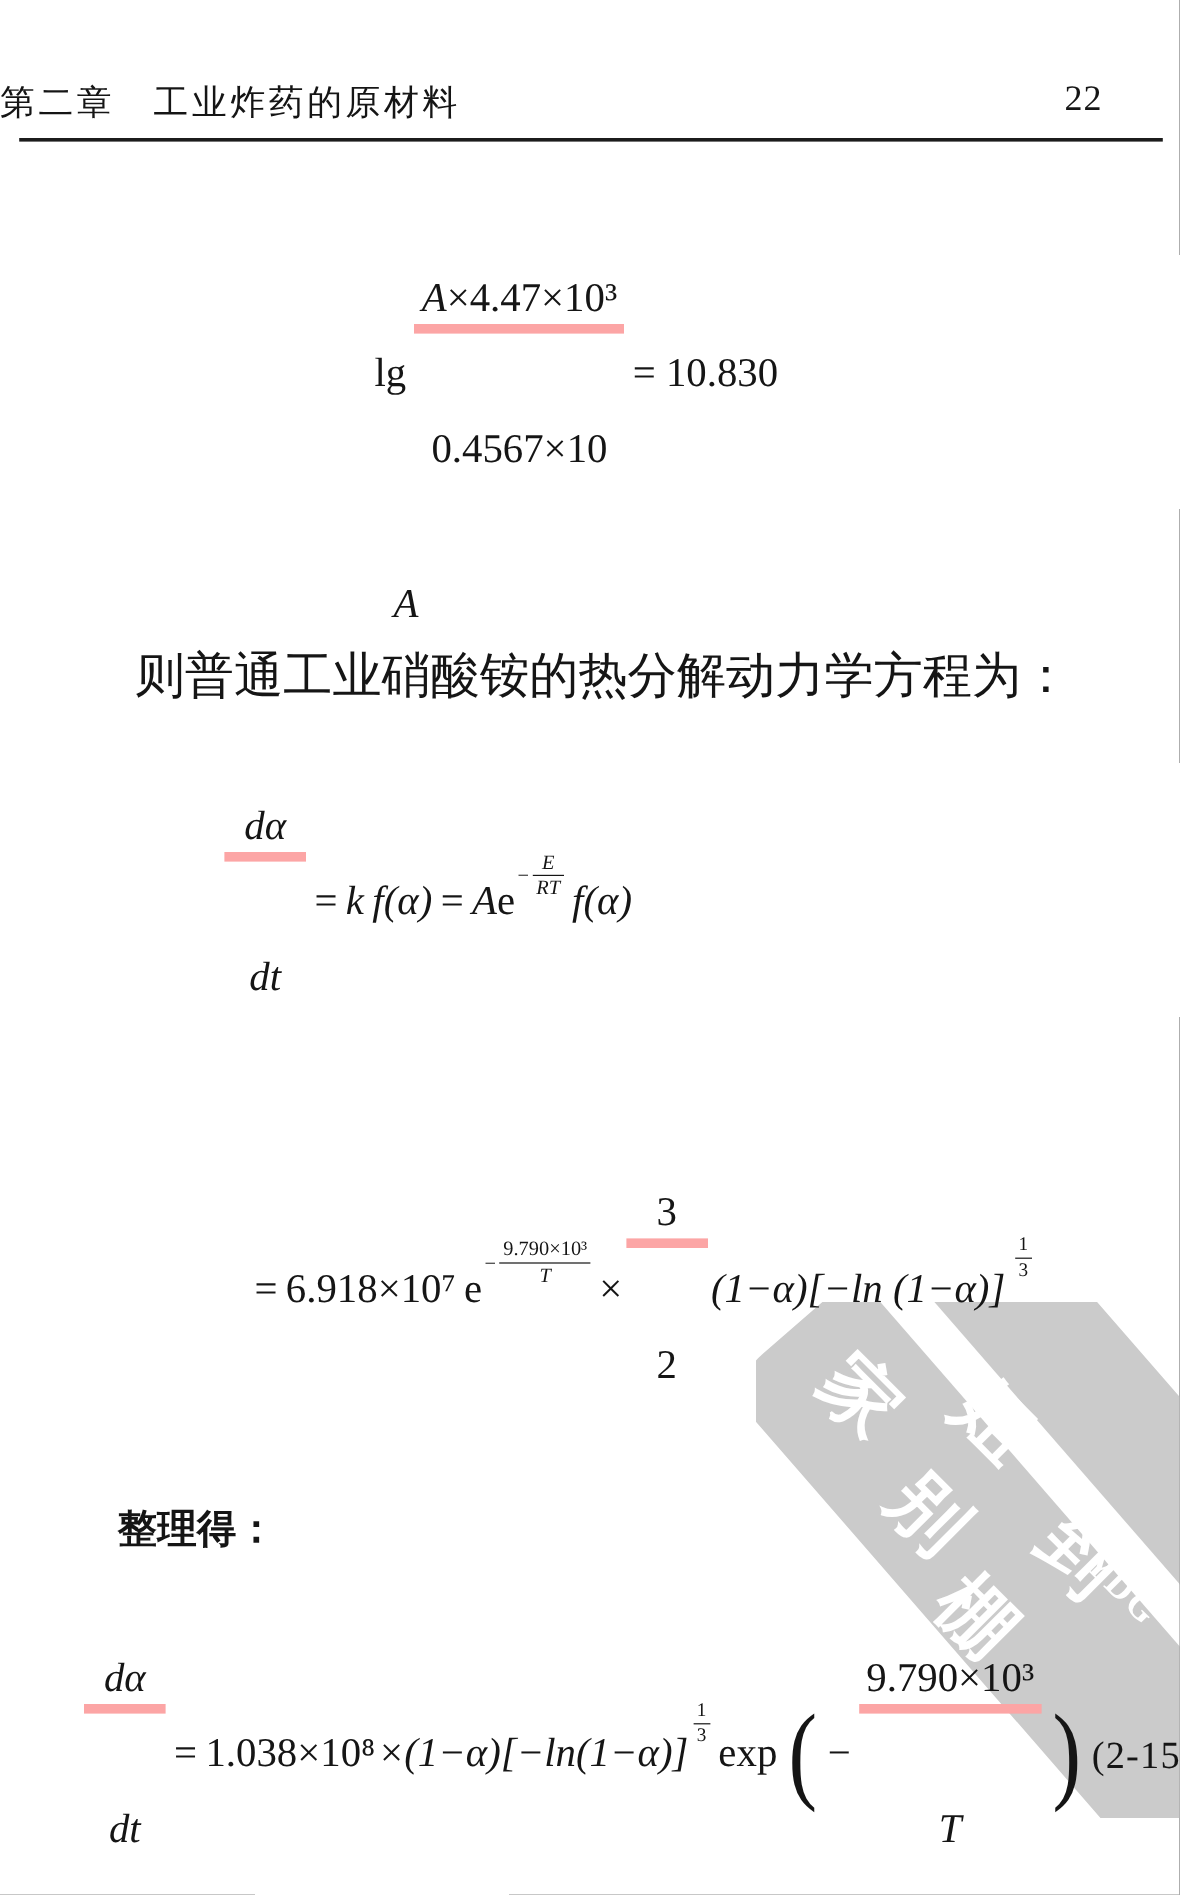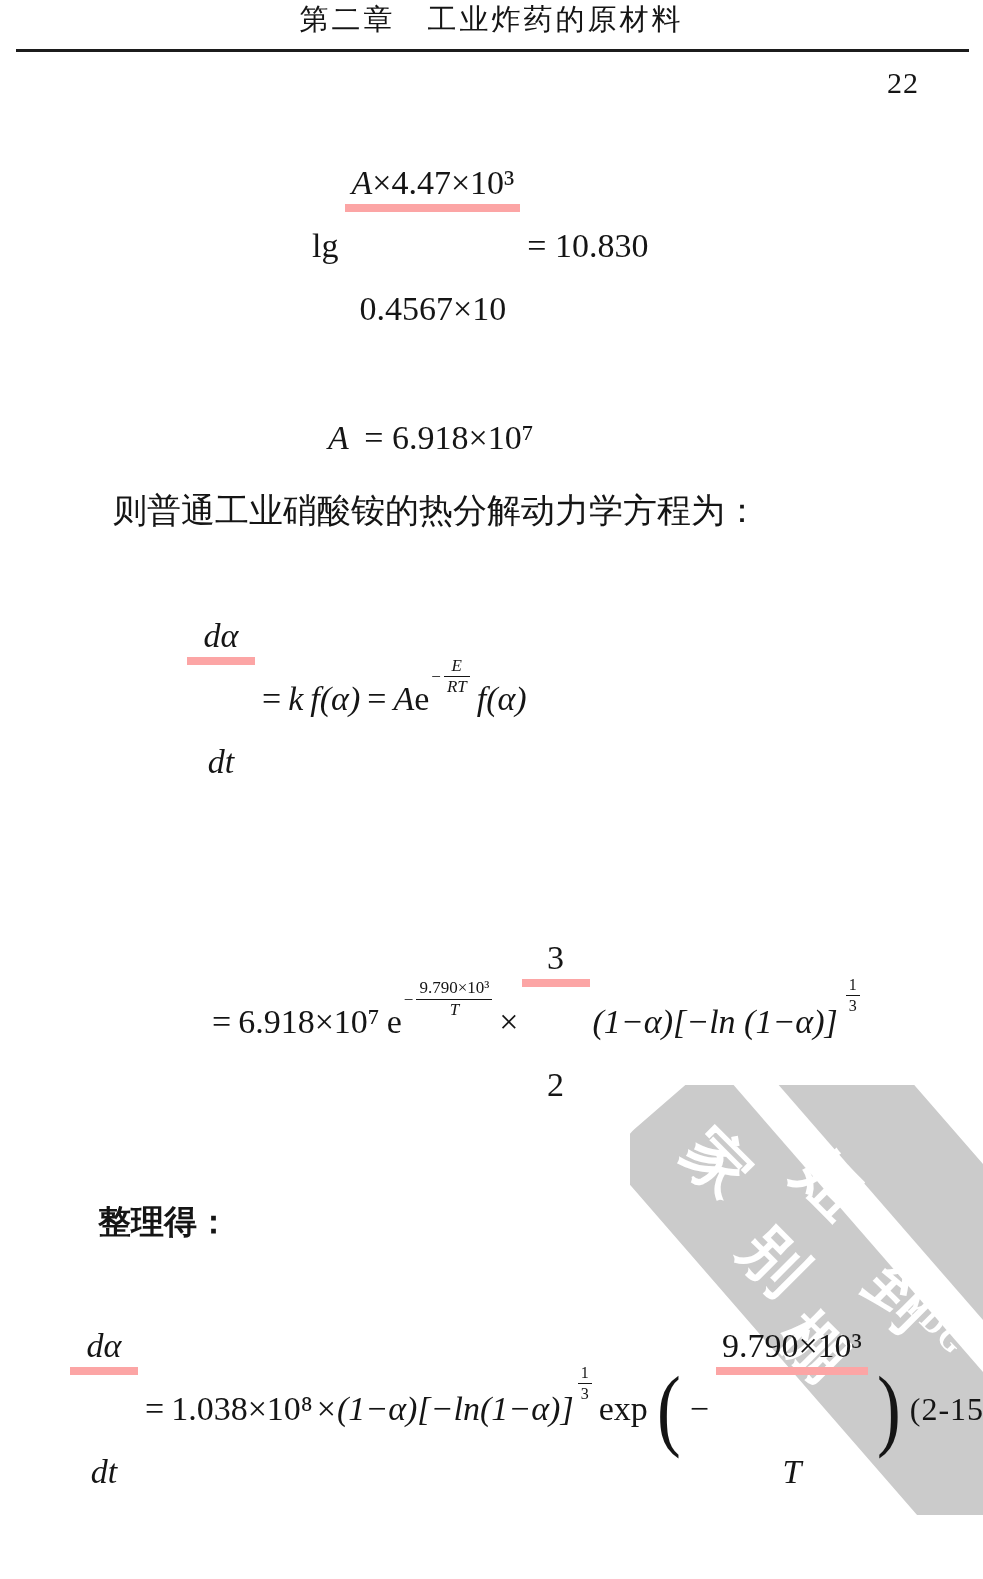--- a/index.html
+++ b/index.html
@@ -7,42 +7,42 @@
     position:relative;
     width:983px;height:1579px;
     background:#ffffff;
     color:#151515;
     font-family:"Liberation Serif","DejaVu Serif",serif;
     overflow:hidden;
     margin:0 auto;
   }
   .content{position:relative;z-index:2;padding:0 66px 0 70px;}
   
-  .page-header{position:relative;text-align:center;}
+  .page-header{position:relative;padding-top:66px;text-align:left;}
   .chapter-title{font-size:29px;letter-spacing:3px;}
   .page-number{position:absolute;right:64px;top:66px;font-size:30px;letter-spacing:1px;}
   .header-rule{margin:9px 14px 0 16px;border-bottom:3px solid #1c1c1c;}
   
   .eq{display:flex;align-items:center;gap:7px;font-size:34px;white-space:pre;}
   .eq span{white-space:pre;}
   .mi{font-style:italic;}
   .frac{display:inline-block;text-align:center;vertical-align:middle;line-height:1.12;}
   .frac .num{display:block;padding:0 6px 2px;border-bottom:8px solid #fca5a5;}
   .frac .den{display:block;padding:2px 6px 0;}
   .sup{display:inline-flex;align-items:center;font-size:17px;transform:translateY(-22px);margin-left:2px;}
   .sup .mfrac{margin-left:3px;}
   .mfrac{display:inline-block;text-align:center;vertical-align:middle;line-height:1.1;}
   .mfrac .mnum{display:block;padding:0 3px 1px;border-bottom:1.5px solid #151515;}
   .mfrac .mden{display:block;padding:1px 3px 0;}
   .pow{display:inline-block;font-size:16px;transform:translateY(-26px);margin-left:1px;}
   .bigp{font-size:84px;font-weight:400;line-height:0;transform:scaleY(1.08) scaleX(.85);}
   .eq-lg{margin:36px 0 0 242px;}
   .eq-a{margin:14px 0 0 258px;font-size:34px;}
   .eq-a .rest{white-space:pre;}
-  .intro-line{margin-top:31px;font-size:34px;line-height:45px;padding-left:43px;}
+  .intro-line{margin-top:18px;font-size:41px;line-height:45px;padding-left:43px;}
   .eq-kin{margin:8px 0 0 117px;}
   .eq-exp{margin:6px 0 0 142px;}
   .rearrange{margin-top:20px;font-size:33px;line-height:45px;padding-left:28px;font-weight:bold;}
   .eq-215{margin-top:6px;width:100%;}
   .eq-tag{margin-left:auto;font-size:32px;letter-spacing:1px;}
   
   .watermark{position:absolute;z-index:1;top:1085px;left:630px;width:353px;height:430px;overflow:hidden;pointer-events:none;}
   .wm-band{position:absolute;left:-30px;top:80px;width:640px;height:280px;background:#cbcbcb;border-radius:40px;transform:rotate(49deg);}
   .wm-stripe{position:absolute;left:-80px;top:160px;width:720px;height:34px;background:#ffffff;transform:rotate(49deg);}
   .wm-glyph{position:absolute;color:#ffffff;font-weight:700;font-size:64px;transform:rotate(45deg);font-family:"Liberation Serif","DejaVu Serif",serif;}
@@ -80,21 +80,21 @@
     <div class="eq eq-lg">
       <span>lg</span>
       <span class="frac">
         <span class="num"><span class="mi">A</span><span>×4.47×10³</span></span>
         <span class="den">0.4567×10</span>
       </span>
       <span>= 10.830</span>
     </div>
 
     <div class="eq eq-a">
-      <span class="mi">A</span><span class="rest"> = 6.918×10⁷</span>
+      <span class="mi">A</span>
     </div>
 
     <div class="intro-line">则普通工业硝酸铵的热分解动力学方程为：</div>
 
     <div class="eq eq-kin">
       <span class="frac">
         <span class="num mi">dα</span>
         <span class="den mi">dt</span>
       </span>
       <span>=</span>

